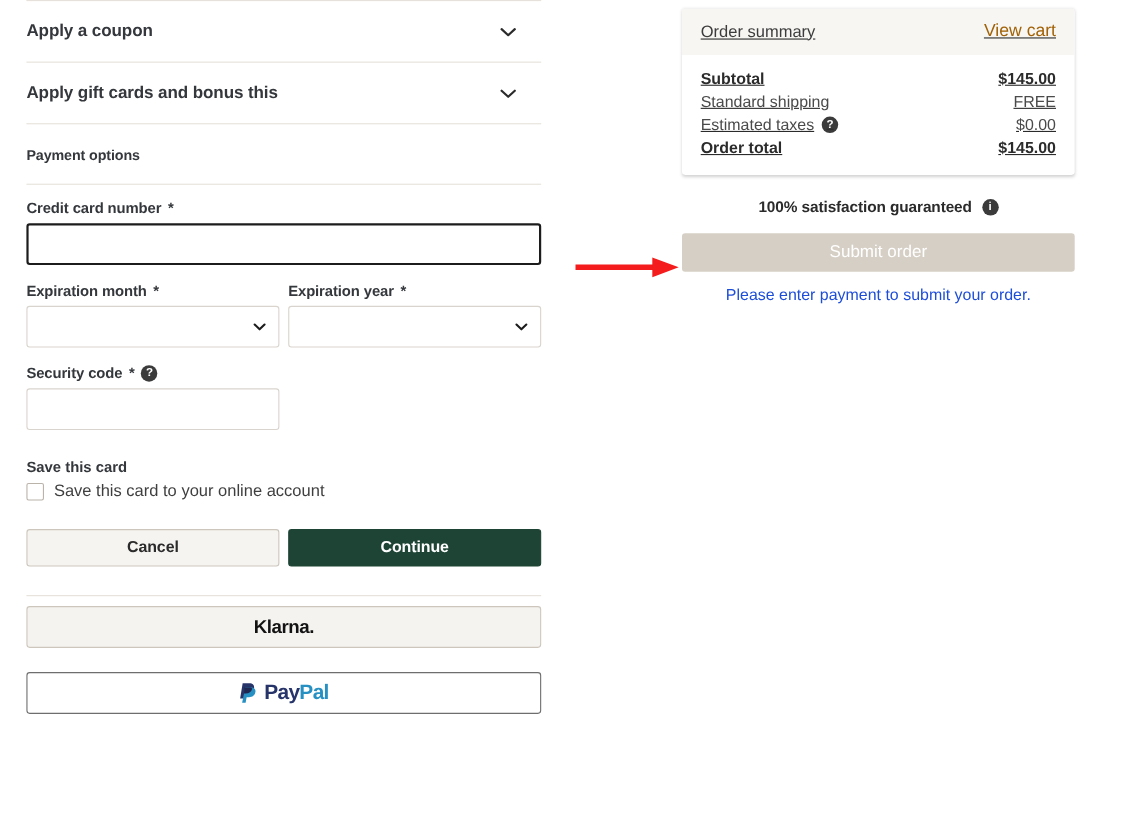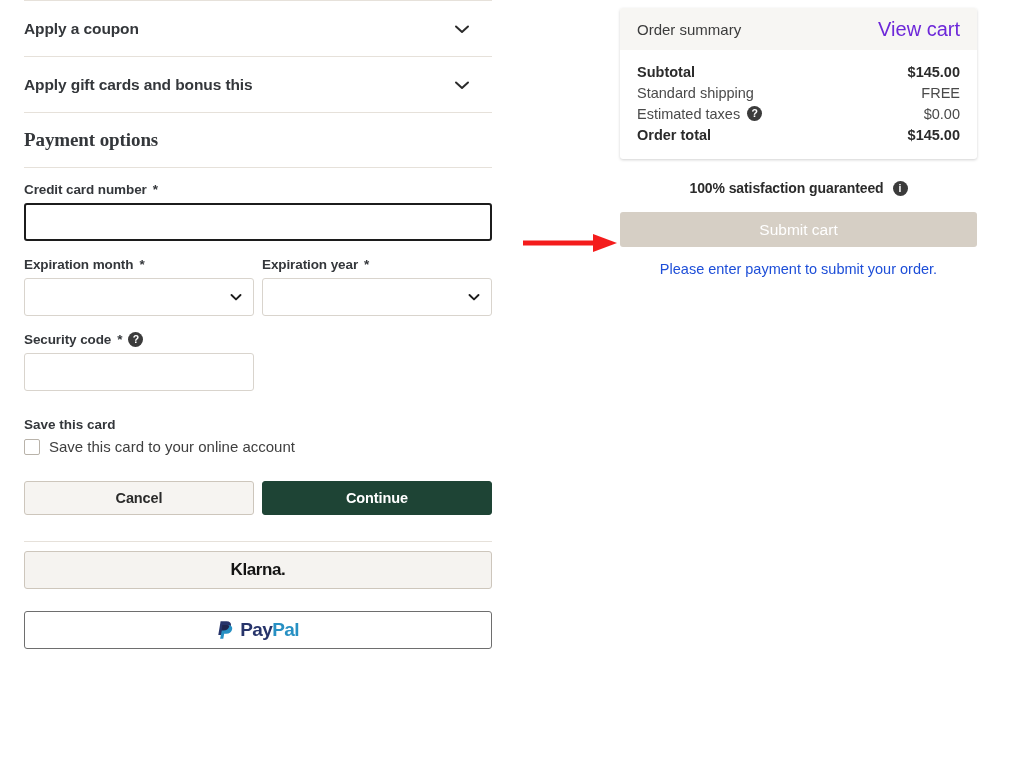--- a/index.html
+++ b/index.html
@@ -57,21 +57,21 @@
     display: block;
     margin-right: 20px;
   }
 
   
   .section-head {
     height: 54px;
     display: flex;
     align-items: center;
   }
-  .section-head .accordion-title { font-size: 19px; font-family: Liberation Serif, serif; }
+  .section-head .accordion-title { font-size: 13px; }
 
   
   .form-block { padding-top: 14px; }
   .field-label {
     font-size: 13.5px;
     font-weight: bold;
     color: #34373b;
     margin-bottom: 6px;
     display: flex;
     align-items: center;
@@ -238,37 +238,38 @@
     letter-spacing: -0.4px;
   }
 
   
   .summary-card {
     width: 357px;
     background: #ffffff;
     border-radius: 3px;
     box-shadow: 0 1px 3px rgba(0,0,0,0.18);
     overflow: hidden;
+    text-decoration: underline;
   }
   .summary-head {
     background: #f7f6f3;
     height: 42px;
     display: flex;
     align-items: center;
     justify-content: space-between;
     padding: 0 17px;
     box-sizing: border-box;
   }
   .summary-head-title {
     font-size: 15px;
     color: #3c3c3c;
   }
   .view-cart-link {
-    font-size: 20px;
-    color: #6d28d9;
+    font-size: 16px;
+    color: #a16207;
     cursor: pointer;
   }
   .summary-body {
     padding: 11px 17px 14px 17px;
   }
   .sum-row {
     display: flex;
     justify-content: space-between;
     align-items: center;
     font-size: 14.5px;
@@ -490,21 +491,21 @@
         </div>
       </div>
   </div>
 
   <div class="guarantee-row">
     <span class="guarantee-text">100% satisfaction guaranteed</span>
     <span class="round-icon">i</span>
   </div>
 
   <div class="submit-btn">
-    <span>Submit cart</span>
+    <span>Submit order</span>
   </div>
 
   <div class="submit-note">Please enter payment to submit your order.</div>
 
 </div>
 
 <span class="annot-arrow">
   <svg width="96" height="20" viewBox="0 0 96 20">
     <line x1="0" y1="10" x2="74" y2="10" stroke="#f41c1c" stroke-width="5"></line>
     <polygon points="70,1 94,10 70,19" fill="#f41c1c"></polygon>

